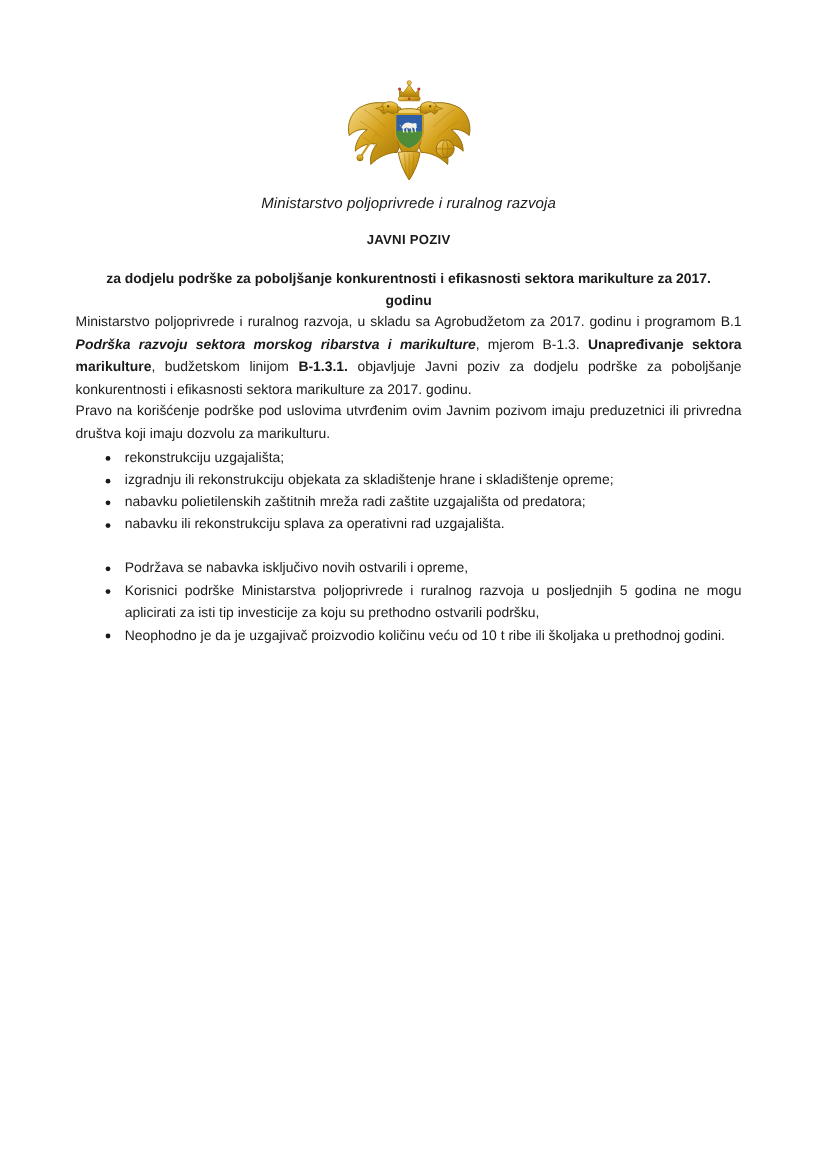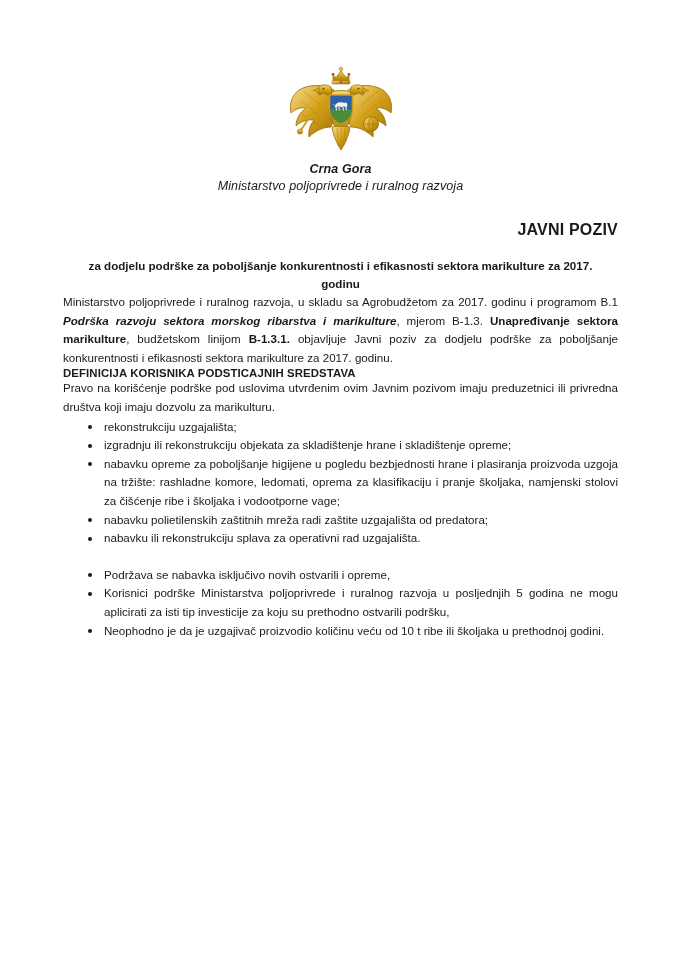--- a/index.html
+++ b/index.html
@@ -50,24 +50,24 @@
   .org-line2 {
     font-weight: normal;
     font-style: italic;
     font-size: 12.5px;
     line-height: 17px;
     letter-spacing: 0.1px;
   }
 
   
   .doc-kind {
-    text-align: right;
-    font-weight: bold;
-    font-size: 16px;
-    margin-top: 26px;
+    text-align: center;
+    font-weight: bold;
+    font-size: 11px;
+    margin-top: 16px;
     letter-spacing: 0.2px;
   }
   .doc-title {
     text-align: center;
     font-weight: bold;
     font-size: 11.6px;
     line-height: 18px;
     margin-top: 18px;
     padding: 0 7px;
   }
@@ -208,36 +208,33 @@
       <path d="M45 63 C48 62 60 62 63 63 C62 71 58 80 54 86 C50 80 46 71 45 63 Z" fill="url(#goldW)" stroke="#966d08" stroke-width="0.8"></path>
       <g stroke="#a87a0b" stroke-width="0.55" fill="none" opacity="0.8">
         <path d="M50 64 L51.5 82"></path>
         <path d="M54 64 L54 85"></path>
         <path d="M58 64 L56.5 82"></path>
       </g>
     </svg>
   </div>
 
   <div class="org-block">
-    <div class="org-line1">Crna Gora</div>
     <div class="org-line2">Ministarstvo poljoprivrede i ruralnog razvoja</div>
   </div>
 
   <div class="doc-kind">JAVNI POZIV</div>
   <div class="doc-title">za dodjelu podrške za poboljšanje konkurentnosti i efikasnosti sektora marikulture za 2017. godinu</div>
 
   <p class="body p-intro"><span>Ministarstvo poljoprivrede i ruralnog razvoja, u skladu sa Agrobudžetom za 2017. godinu i programom B.1 </span><span class="bi">Podrška razvoju sektora morskog ribarstva i marikulture</span><span>, mjerom B-1.3. </span><b>Unapređivanje sektora marikulture</b><span>, budžetskom linijom </span><b>B-1.3.1.</b><span> objavljuje Javni poziv za dodjelu podrške za poboljšanje konkurentnosti i efikasnosti sektora marikulture za 2017. godinu.</span></p>
 
-  <h2 class="section h-def">DEFINICIJA KORISNIKA PODSTICAJNIH SREDSTAVA</h2>
   <p class="body p-def">Pravo na korišćenje podrške pod uslovima utvrđenim ovim Javnim pozivom imaju preduzetnici ili privredna društva koji imaju dozvolu za marikulturu.</p>
 
   <ul class="bullets first">
     <li>rekonstrukciju uzgajališta;</li>
     <li>izgradnju ili rekonstrukciju objekata za skladištenje hrane i skladištenje opreme;</li>
-    <li>nabavku opreme za poboljšanje higijene u pogledu bezbjednosti hrane i plasiranja proizvoda uzgoja na tržište: rashladne komore, ledomati, oprema za klasifikaciju i pranje školjaka, namjenski stolovi za čišćenje ribe i školjaka i vodootporne vage;</li>
     <li>nabavku polietilenskih zaštitnih mreža radi zaštite uzgajališta od predatora;</li>
     <li>nabavku ili rekonstrukciju splava za operativni rad uzgajališta.</li>
   </ul>
 
   <ul class="bullets second">
     <li>Podržava se nabavka isključivo novih ostvarili i opreme,</li>
     <li>Korisnici podrške Ministarstva poljoprivrede i ruralnog razvoja u posljednjih 5 godina ne mogu aplicirati za isti tip investicije za koju su prethodno ostvarili podršku,</li>
     <li>Neophodno je da je uzgajivač proizvodio količinu veću od 10 t ribe ili školjaka u prethodnoj godini.</li>
   </ul>
 

